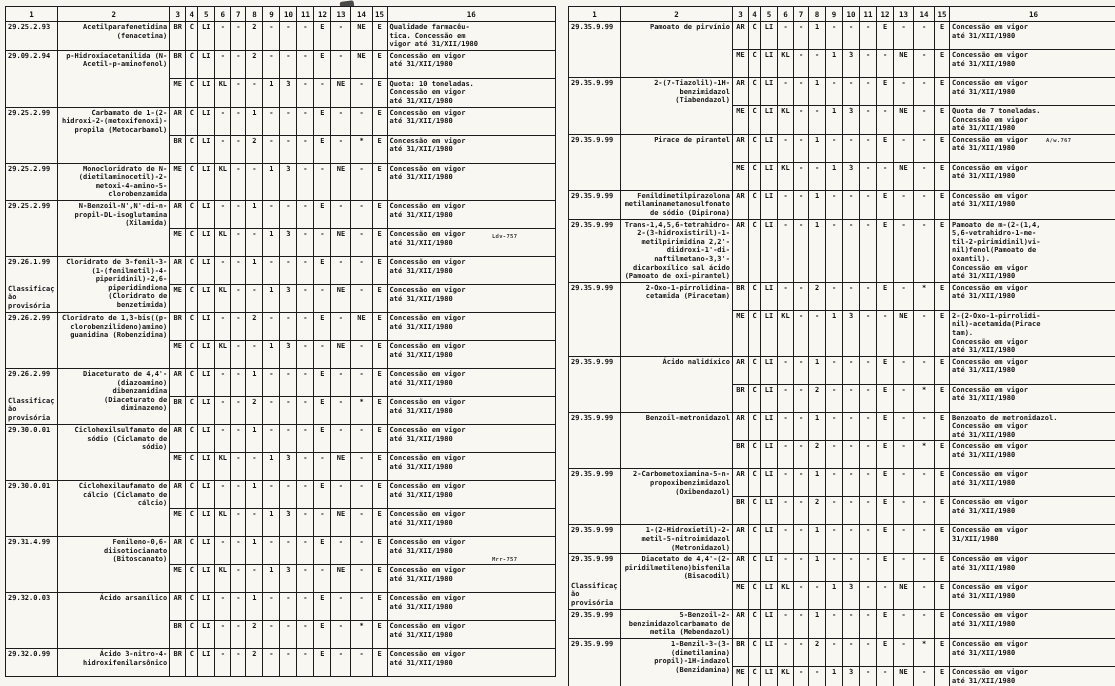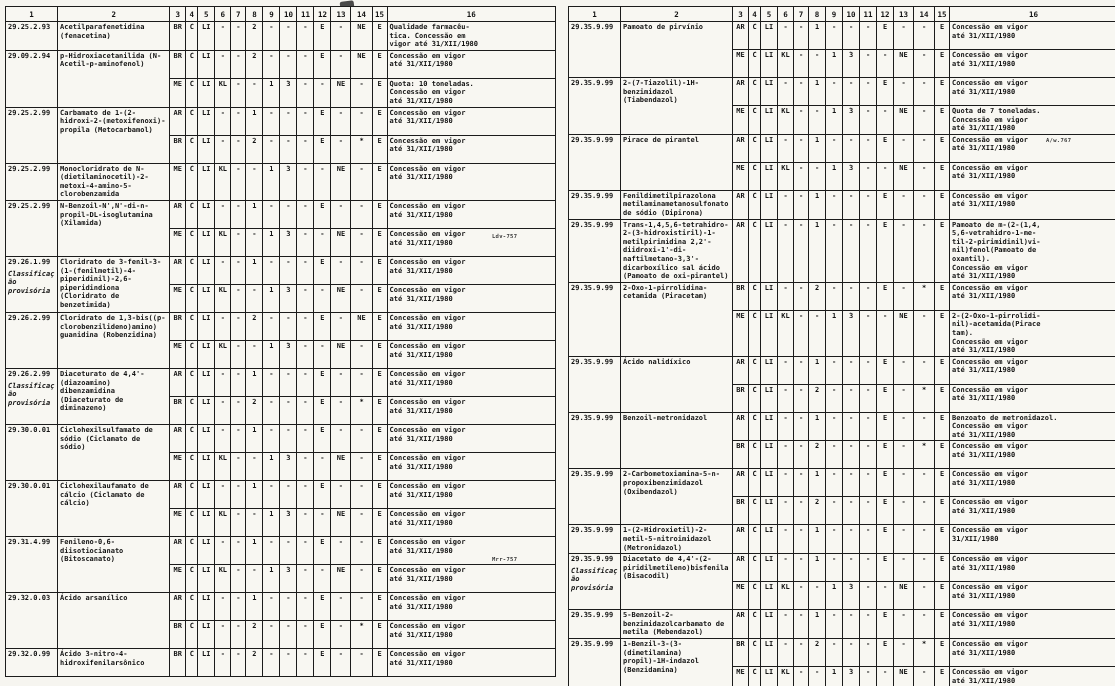--- a/index.html
+++ b/index.html
@@ -33,24 +33,24 @@
   tr{height:28px;}
   thead tr{height:14px;}
   td{
     font-size:7px;
     line-height:8.6px;
     padding:1px 2px;
     vertical-align:top;
     overflow:hidden;
   }
   td.code{overflow-wrap:break-word;}
-  td.name{overflow-wrap:break-word;}
+  td.name{overflow-wrap:break-word;text-align:right;}
   td.val{text-align:center;padding:1px 0;}
   td.obs{white-space:pre-line;overflow-wrap:break-word;margin-left:24px;}
-  .code-note{margin-top:3px;overflow-wrap:anywhere;font-style:italic;}
+  .code-note{margin-top:18px;overflow-wrap:anywhere;}
   .smudge{
     position:absolute;
     left:340px;top:1px;
     width:14px;height:8px;
     background:#2b2b2b;
     border-radius:2px;
     transform:rotate(-7deg);
     opacity:.85;
   }
   .margin-mark{

